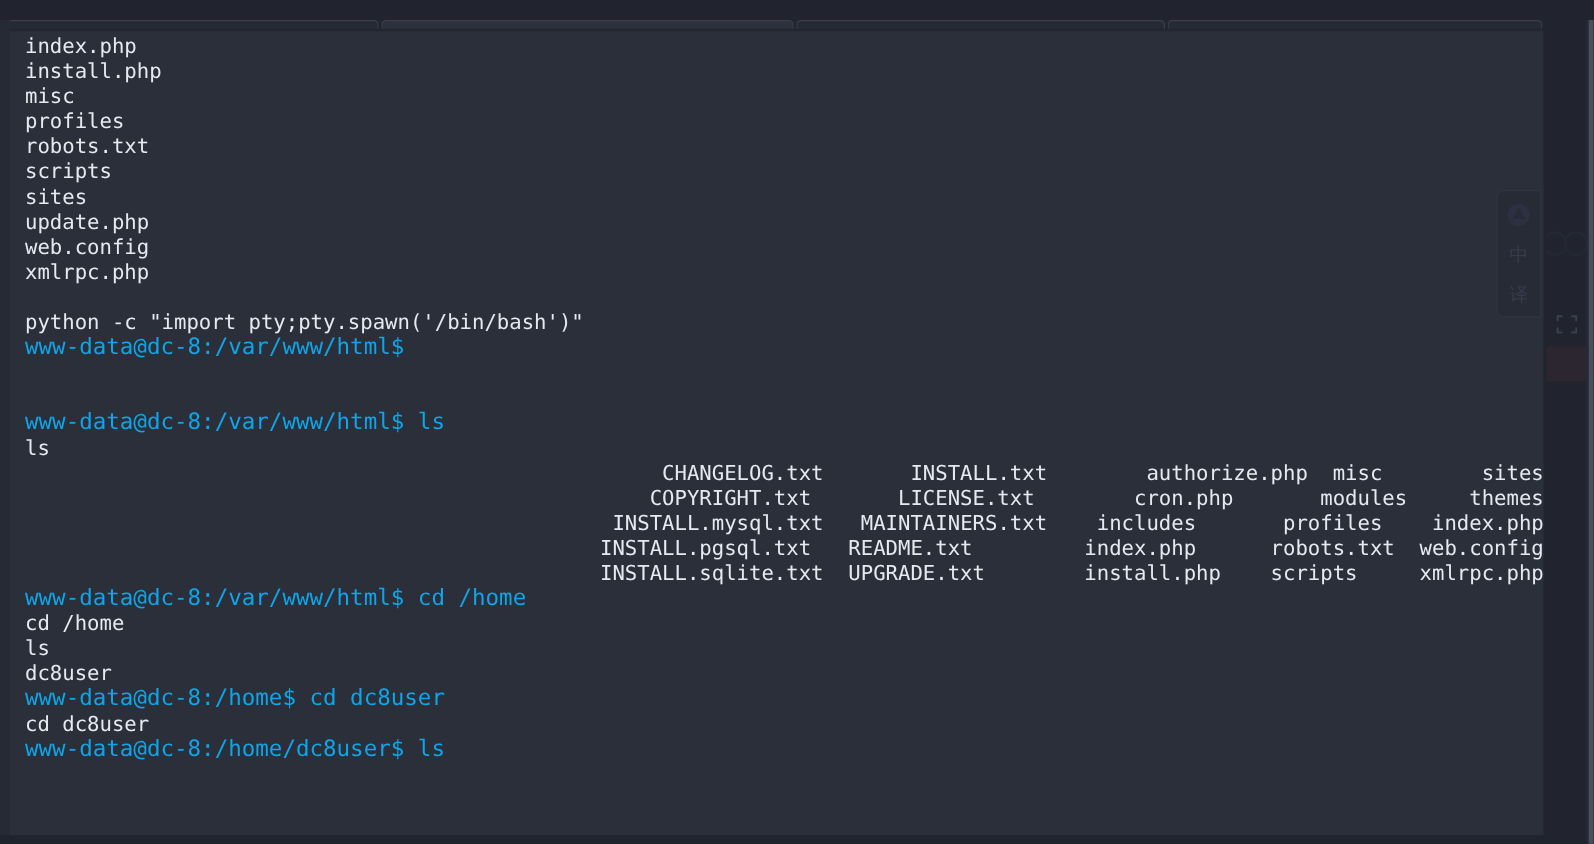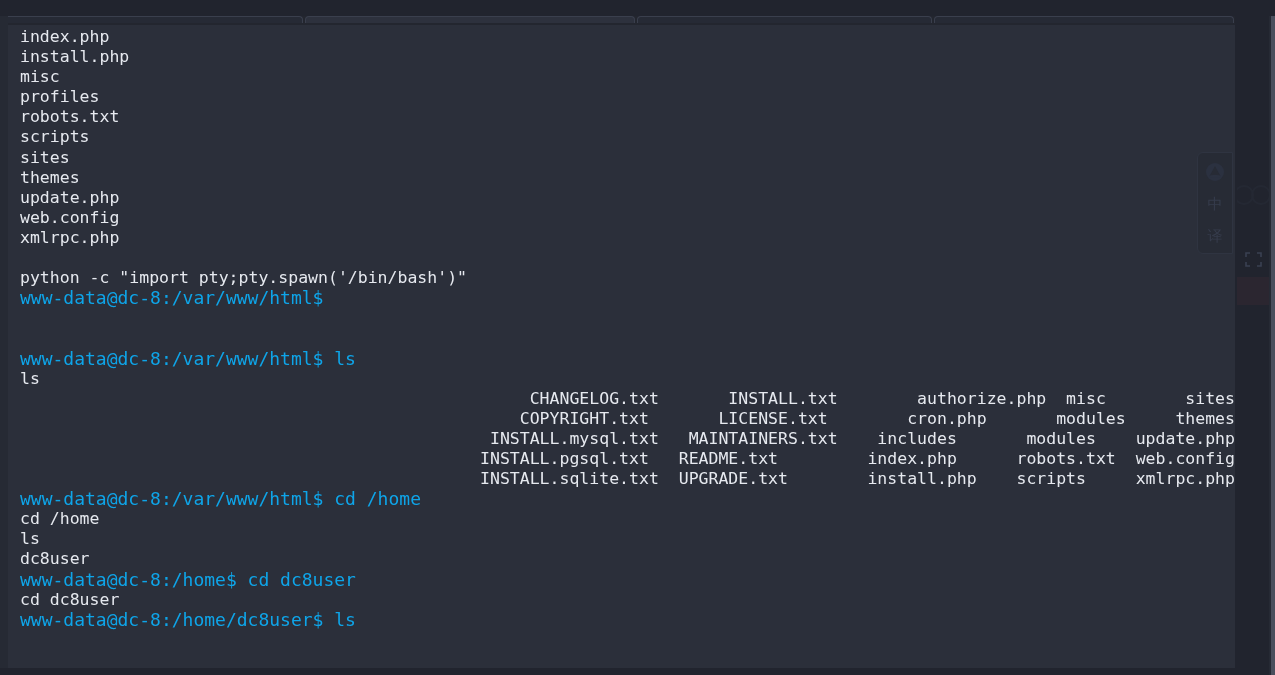--- a/index.html
+++ b/index.html
@@ -267,34 +267,33 @@
 
   <div id="terminal-panel">
     <div id="terminal-scroll">
         <div class="line out">index.php</div>
         <div class="line out">install.php</div>
         <div class="line out">misc</div>
         <div class="line out">profiles</div>
         <div class="line out">robots.txt</div>
         <div class="line out">scripts</div>
         <div class="line out">sites</div>
-        <div class="line out">themes</div>
         <div class="line out">update.php</div>
         <div class="line out">web.config</div>
         <div class="line out">xmlrpc.php</div>
         <div class="line blank"> </div>
         <div class="line out">python -c "import pty;pty.spawn('/bin/bash')"</div>
         <div class="line prompt">www-data@dc-8:/var/www/html$</div>
         <div class="line blank"> </div>
         <div class="line blank"> </div>
         <div class="line prompt">www-data@dc-8:/var/www/html$ ls</div>
         <div class="line out">ls</div>
         <div class="line lsgrid">CHANGELOG.txt       INSTALL.txt        authorize.php  misc        sites</div>
         <div class="line lsgrid">COPYRIGHT.txt       LICENSE.txt        cron.php       modules     themes</div>
-        <div class="line lsgrid">INSTALL.mysql.txt   MAINTAINERS.txt    includes       modules    update.php</div>
+        <div class="line lsgrid">INSTALL.mysql.txt   MAINTAINERS.txt    includes       profiles    index.php</div>
         <div class="line lsgrid">INSTALL.pgsql.txt   README.txt         index.php      robots.txt  web.config</div>
         <div class="line lsgrid">INSTALL.sqlite.txt  UPGRADE.txt        install.php    scripts     xmlrpc.php</div>
         <div class="line prompt">www-data@dc-8:/var/www/html$ cd /home</div>
         <div class="line out">cd /home</div>
         <div class="line out">ls</div>
         <div class="line out">dc8user</div>
         <div class="line prompt">www-data@dc-8:/home$ cd dc8user</div>
         <div class="line out">cd dc8user</div>
         <div class="line prompt">www-data@dc-8:/home/dc8user$ ls</div>
       </div>

